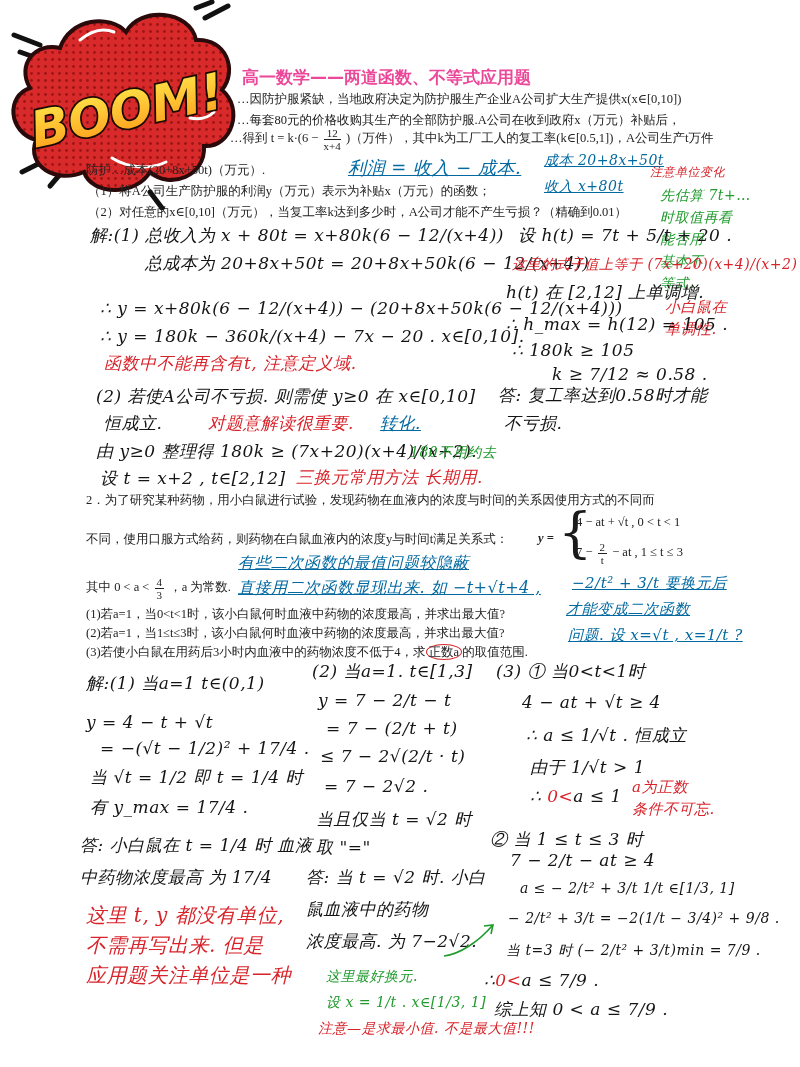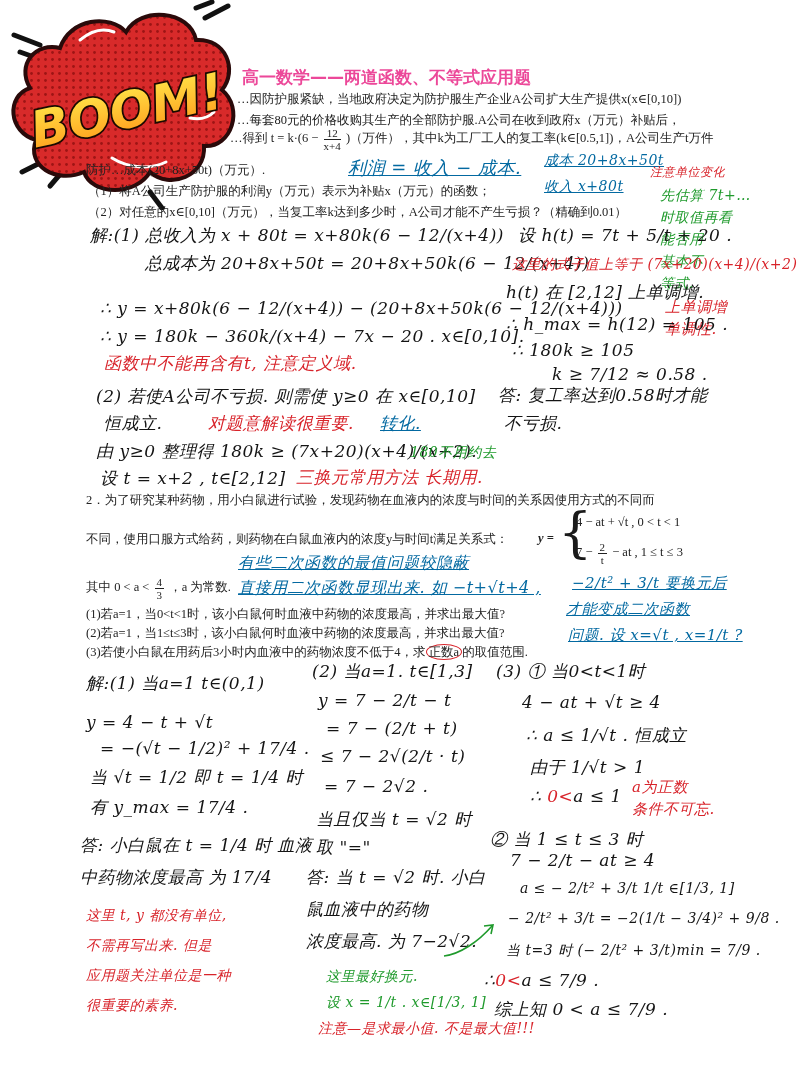--- a/index.html
+++ b/index.html
@@ -78,21 +78,21 @@
 <div class="abs hw blue sm" style="left:544px;top:178px;">收入 x+80t</div>
 <div class="abs hw red" style="left:650px;top:164px;font-size:12px;">注意单位变化</div>
 <div class="abs hw green" style="left:660px;top:184px;font-size:14px;line-height:22px;white-space:normal;width:140px;">
   <div>先估算 7t+…</div>
   <div>时取值再看</div>
   <div>能否用</div>
   <div>基本不</div>
   <div>等式.</div>
 </div>
 <div class="abs hw red" style="left:665px;top:296px;font-size:15px;line-height:22px;">
-  <div>上单调增</div>
+  <div>小白鼠在</div>
   <div>单调性.</div>
 </div>
 
 <div class="abs hw black" style="left:90px;top:224px;">解:(1) 总收入为 x + 80t = x+80k(6 − 12/(x+4))</div>
 <div class="abs hw black" style="left:145px;top:252px;">总成本为 20+8x+50t = 20+8x+50k(6 − 12/(x+4))</div>
 <div class="abs hw black" style="left:100px;top:298px;">∴ y = x+80k(6 − 12/(x+4)) − (20+8x+50k(6 − 12/(x+4)))</div>
 <div class="abs hw black" style="left:100px;top:326px;">∴ y = 180k − 360k/(x+4) − 7x − 20 .  x∈[0,10].</div>
 <div class="abs hw red" style="left:104px;top:352px;">函数中不能再含有t, 注意定义域.</div>
 <div class="abs hw black" style="left:96px;top:385px;">(2) 若使A公司不亏损. 则需使 y≥0 在 x∈[0,10]</div>
 <div class="abs hw black" style="left:104px;top:412px;">恒成立.</div>
@@ -139,25 +139,24 @@
 <div class="abs hw blue" style="left:566px;top:600px;font-size:15px;">才能变成二次函数</div>
 <div class="abs hw blue" style="left:568px;top:626px;font-size:15px;">问题. 设 x=√t , x=1/t ?</div>
 
 <div class="abs hw black" style="left:86px;top:672px;">解:(1) 当a=1   t∈(0,1)</div>
 <div class="abs hw black" style="left:86px;top:712px;">y = 4 − t + √t</div>
 <div class="abs hw black" style="left:100px;top:738px;">= −(√t − 1/2)² + 17/4 .</div>
 <div class="abs hw black" style="left:90px;top:766px;">当 √t = 1/2  即 t = 1/4 时</div>
 <div class="abs hw black" style="left:90px;top:796px;">有 y_max = 17/4 .</div>
 <div class="abs hw black" style="left:80px;top:834px;">答: 小白鼠在 t = 1/4 时 血液</div>
 <div class="abs hw black" style="left:80px;top:866px;">中药物浓度最高 为 17/4</div>
-<div class="abs hw red" style="left:86px;top:900px;font-size:14px;line-height:30px;">
+<div class="abs hw red" style="left:86px;top:900px;font-size:20px;line-height:30px;">
   <div>这里 t, y 都没有单位,</div>
   <div>不需再写出来. 但是</div>
   <div>应用题关注单位是一种</div>
-  <div>很重要的素养.</div>
 </div>
 
 <div class="abs hw black" style="left:312px;top:660px;">(2) 当a=1.  t∈[1,3]</div>
 <div class="abs hw black" style="left:318px;top:690px;">y = 7 − 2/t − t</div>
 <div class="abs hw black" style="left:326px;top:718px;">= 7 − (2/t + t)</div>
 <div class="abs hw black" style="left:320px;top:746px;">≤ 7 − 2√(2/t · t)</div>
 <div class="abs hw black" style="left:324px;top:776px;">= 7 − 2√2 .</div>
 <div class="abs hw black" style="left:316px;top:808px;">当且仅当 t = √2 时</div>
 <div class="abs hw black" style="left:316px;top:836px;">取 "="</div>
 <div class="abs hw black" style="left:306px;top:866px;">答: 当 t = √2 时. 小白</div>

